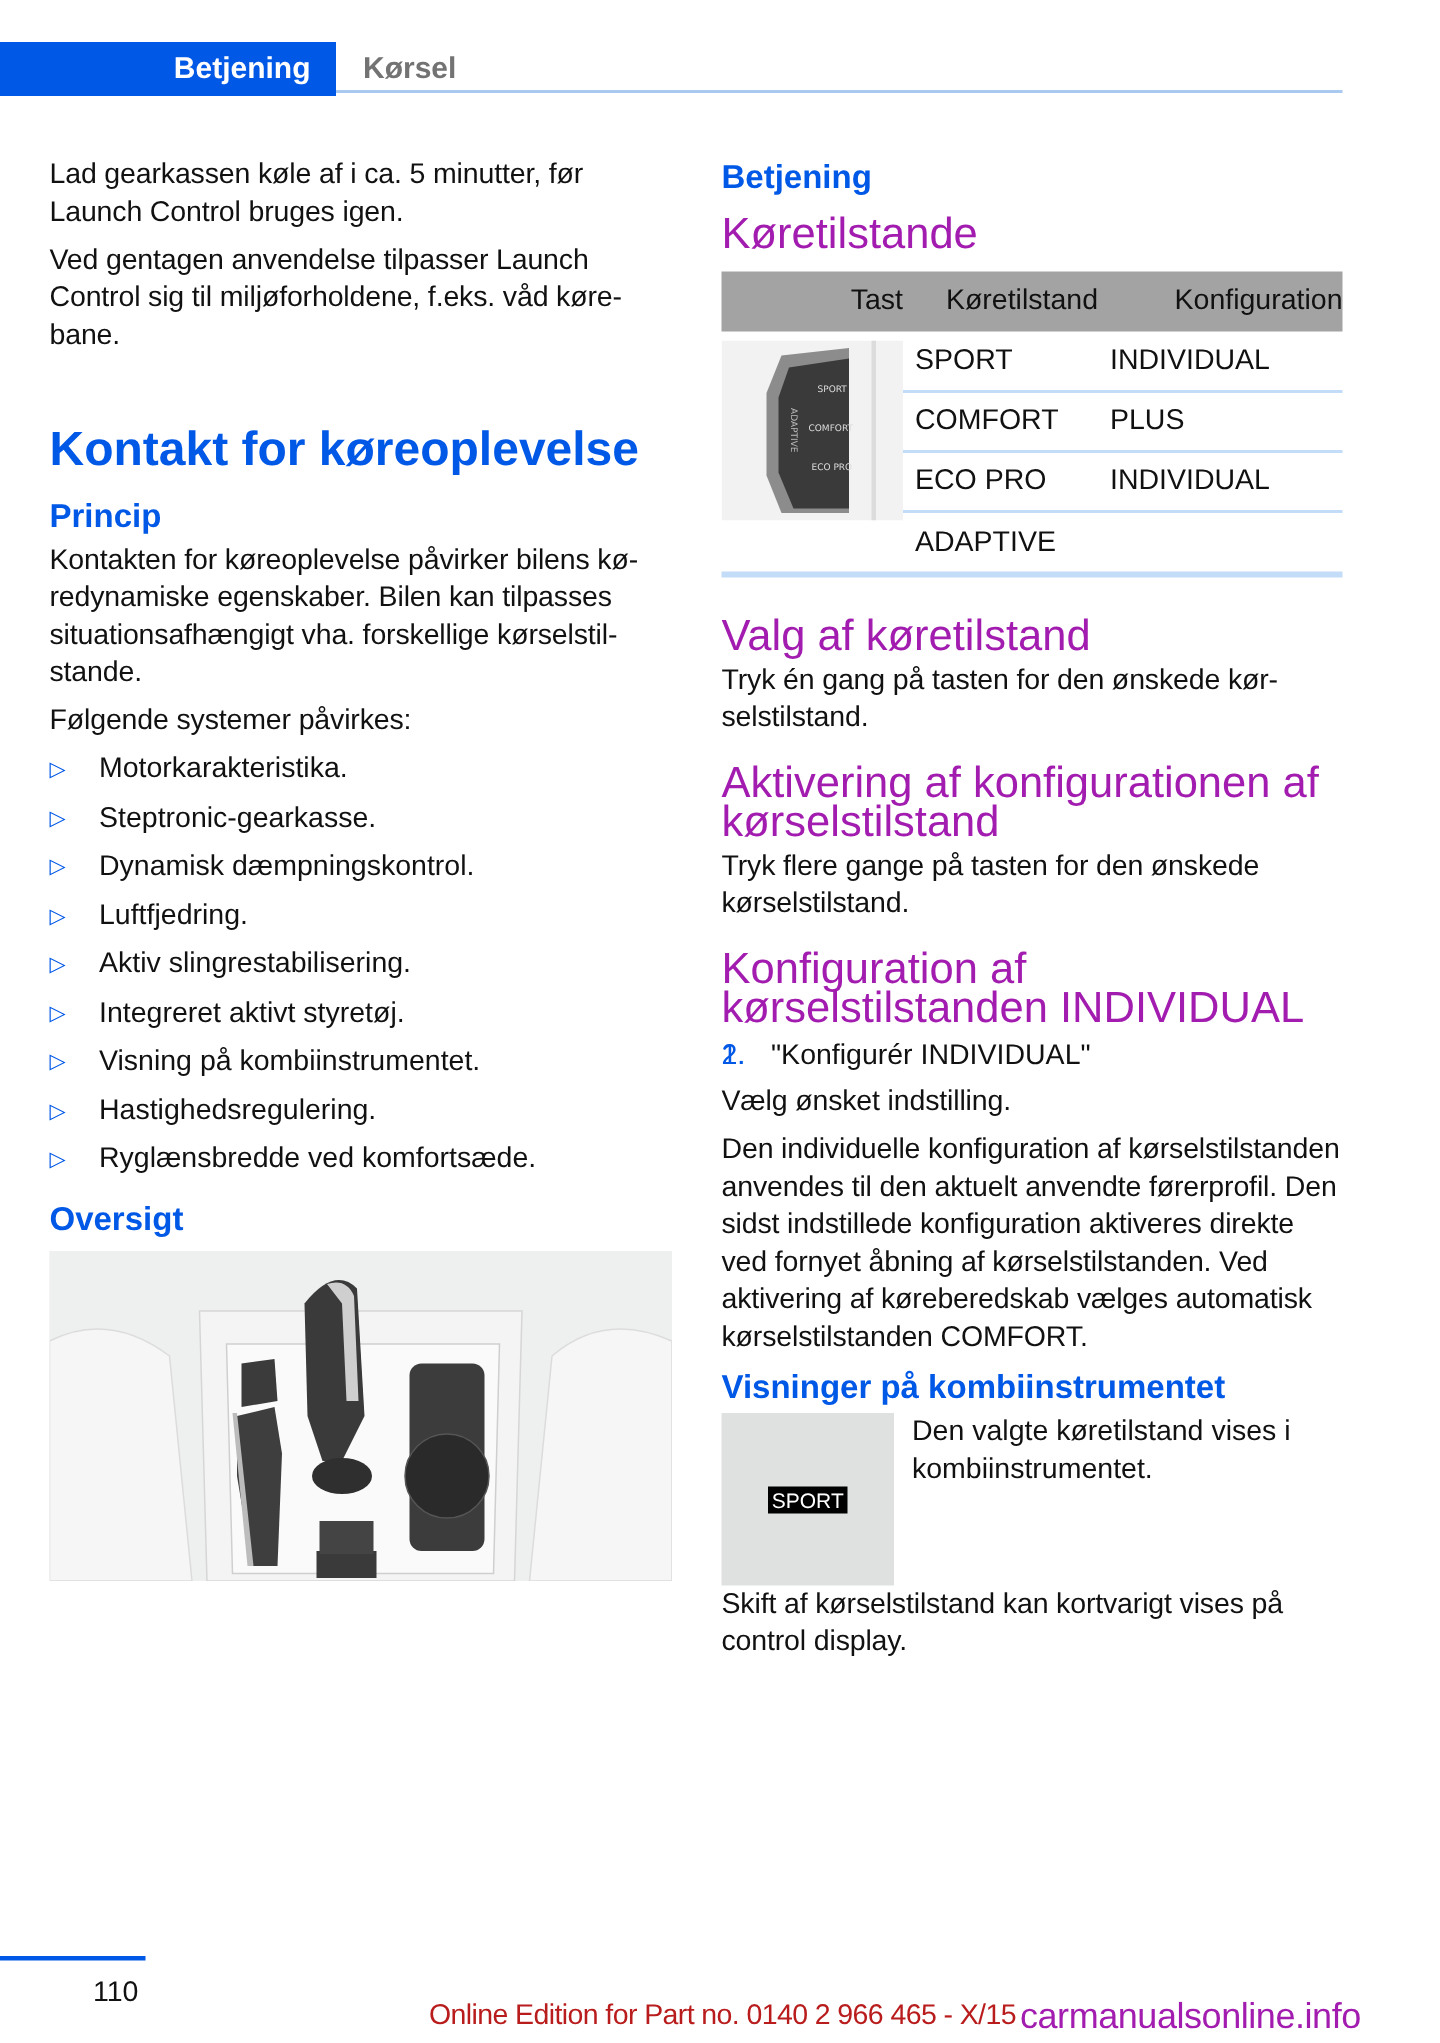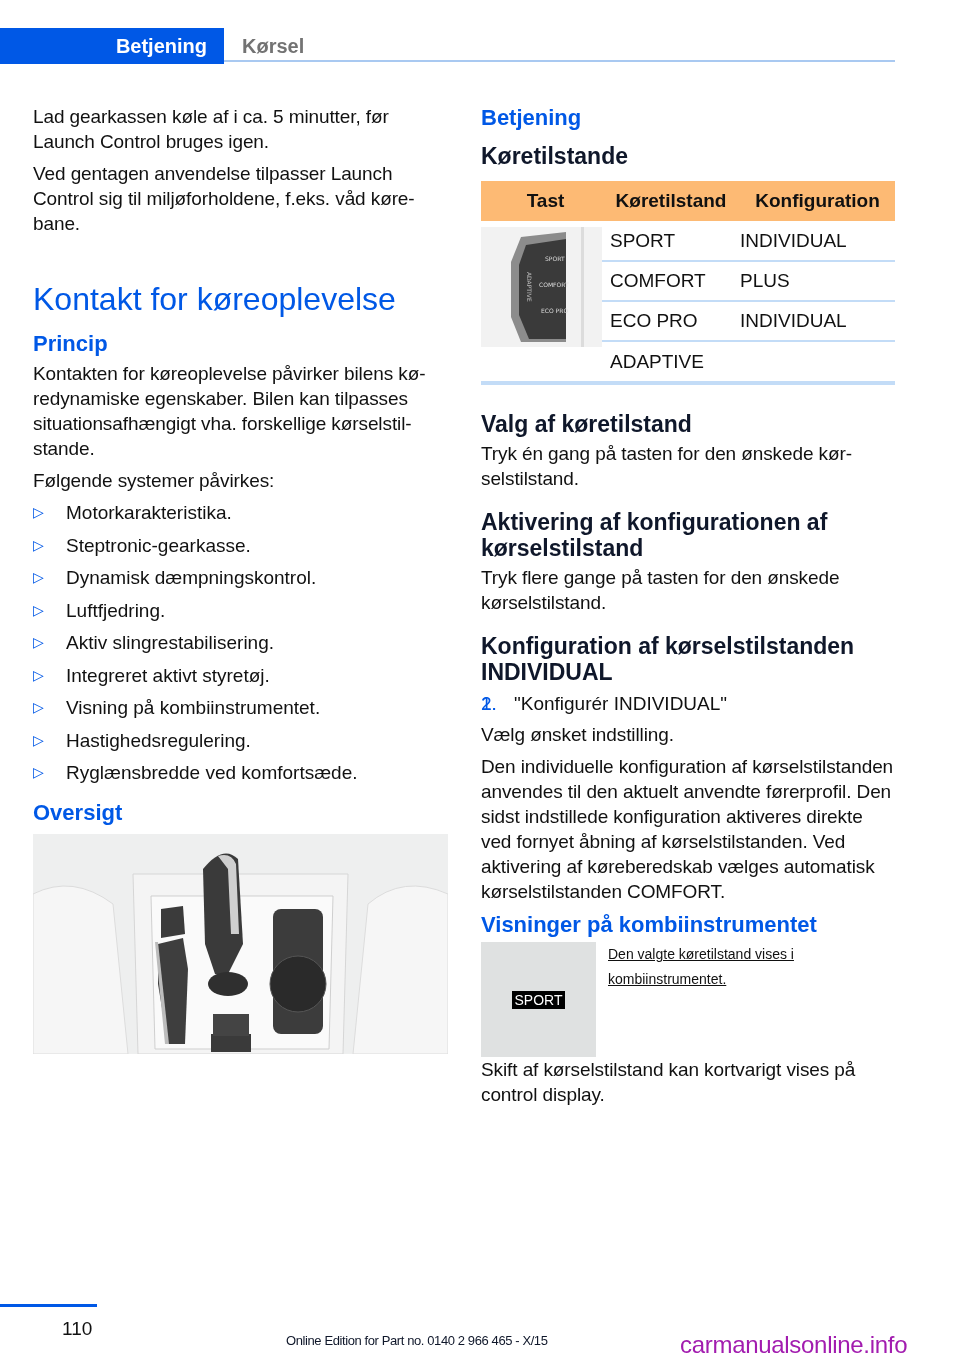--- a/index.html
+++ b/index.html
@@ -12,52 +12,52 @@
   .tab-active { position: absolute; left: 0; top: 4px; width: 224px; height: 36px; background: #0058e6; color: #fff;
     font-weight: bold; font-size: 20px; text-align: right; padding-right: 17px; line-height: 36px; }
   .tab-inactive { position: absolute; left: 242px; top: 4px; height: 34px; color: #737373; font-weight: bold; font-size: 20px; line-height: 36px; }
 
   .col { position: absolute; top: 104px; }
   .col-left { left: 33px; width: 415px; }
   .col-right { left: 481px; width: 414px; }
 
   p.body { font-size: 19px; line-height: 25px; color: #111; margin-bottom: 7px; letter-spacing: -0.1px; }
 
-  .h1 { color: #0058e6; font-weight: normal; font-size: 32px; line-height: 38px; margin-top: 44px; margin-bottom: 12px; }
+  .h1 { color: #0058e6; font-weight: bold; font-size: 32px; line-height: 38px; margin-top: 44px; margin-bottom: 12px; }
   .h2 { color: #0058e6; font-weight: bold; font-size: 22px; line-height: 27px; margin-bottom: 4px; }
-  .h2-light { color: #0f172a; font-weight: bold; font-size: 23px; line-height: 26px; margin-bottom: 4px; }
+  .h2-light { color: #a21caf; font-weight: normal; font-size: 29px; line-height: 26px; margin-bottom: 4px; }
 
   ul.bullets { list-style: none; }
   ul.bullets li { position: relative; padding-left: 33px; font-size: 19px; line-height: 25px; margin-bottom: 7.5px; }
   ul.bullets li .tri { position: absolute; left: 0; top: 0; color: #0058e6; font-size: 14px; }
 
   
   .photo { width: 415px; height: 220px; background: #eceded; position: relative; overflow: hidden; margin-top: 8px; }
 
   
   table.modes { width: 414px; border-collapse: collapse; margin-top: 12px; }
-  table.modes th { background: #fdba74; font-weight: bold; text-align: center; font-size: 19px; height: 40px; padding-left: 8px; }
+  table.modes th { background: #a3a3a3; font-weight: normal; text-align: right; font-size: 19px; height: 40px; padding-left: 8px; }
   table.modes td { font-size: 19px; height: 40px; padding-left: 8px; border-bottom: 2px solid #c3dcf7; }
   table.modes td.img-cell { border-bottom: none; padding: 0; vertical-align: top; }
   table.modes tr.last td { border-bottom: none; }
   .table-bottom { width: 414px; height: 4px; background: #c3dcf7; }
 
   ol.steps { list-style: none; margin-bottom: 6px; }
   ol.steps li { position: relative; padding-left: 33px; font-size: 19px; line-height: 25px; margin-bottom: 6px; }
   ol.steps li .num { position: absolute; left: 0; top: 0; color: #0058e6; }
 
   .kombi { display: flex; gap: 12px; margin-top: 4px; }
   .kombi-img { width: 115px; height: 115px; background: #dfe1e1; display: flex; align-items: center; justify-content: center; flex-shrink: 0; }
   .kombi-img span { background: #000; color: #fff; font-size: 14px; padding: 1px 3px; }
-  .kombi-text { font-size: 14px; line-height: 25px; text-decoration: underline; }
+  .kombi-text { font-size: 19px; line-height: 25px; }
 
   
   .footer-line { position: absolute; left: 0; top: 1304px; width: 97px; height: 3px; background: #0058e6; }
   .page-num { position: absolute; left: 62px; top: 1318px; font-size: 19px; color: #111; }
-  .edition { position: absolute; left: 286px; top: 1333px; font-size: 13px; color: #0f172a; letter-spacing: -0.4px; }
+  .edition { position: absolute; left: 286px; top: 1333px; font-size: 19px; color: #b91c1c; letter-spacing: -0.4px; }
   .watermark { position: absolute; left: 680px; top: 1331px; font-size: 24px; color: #a21caf; letter-spacing: -0.3px; }
 </style>
 </head>
 <body>
 
 <div class="header">
   <div class="tab-active">Betjening</div>
   <div class="tab-inactive">Kørsel</div>
   <div class="header-line"></div>
 </div>

